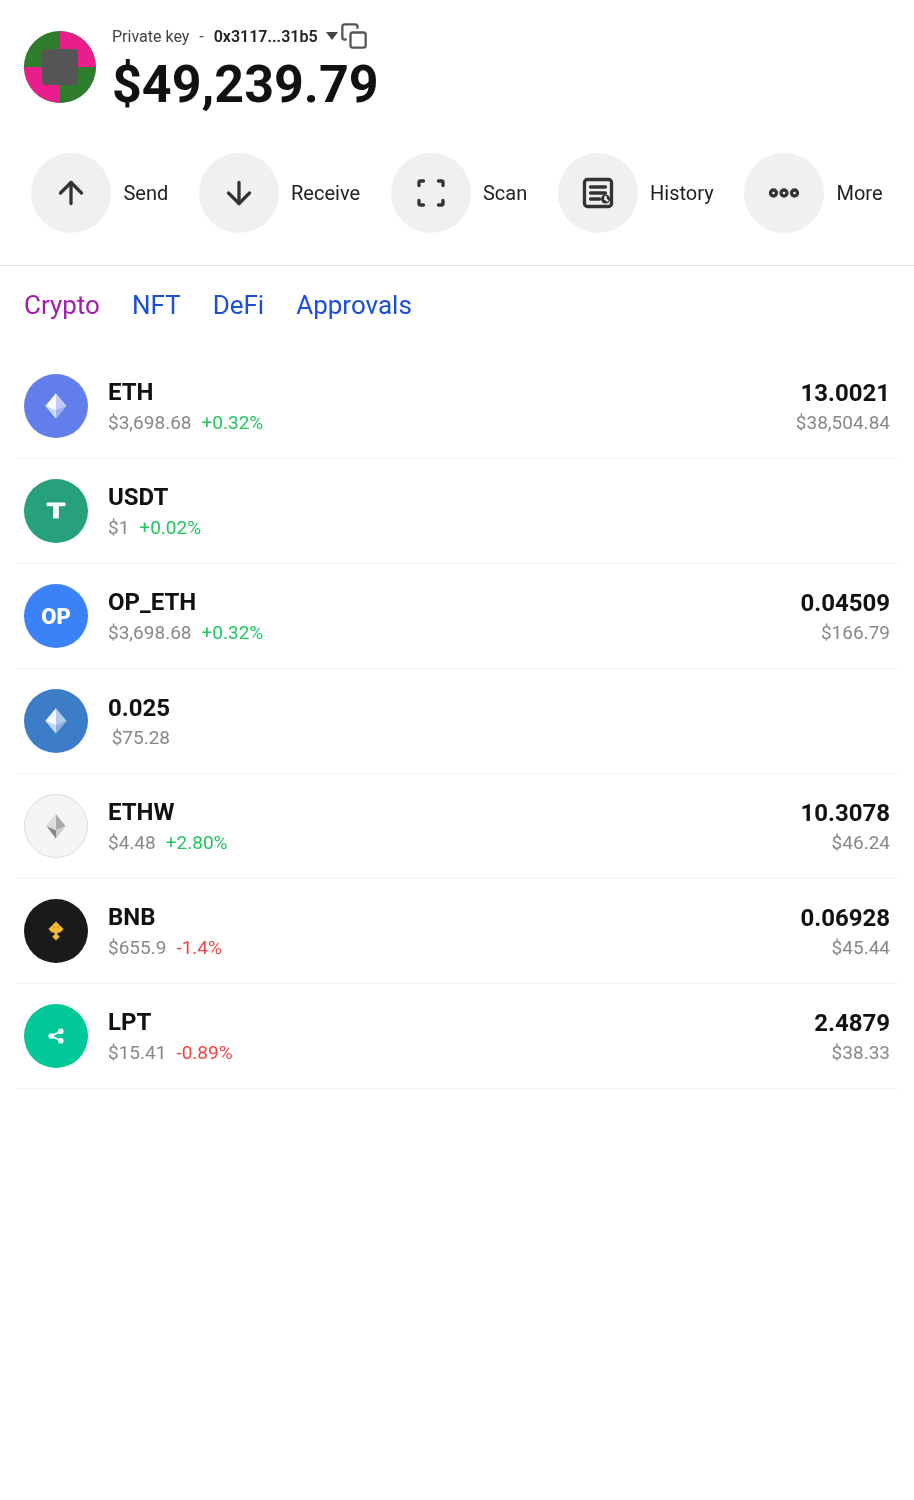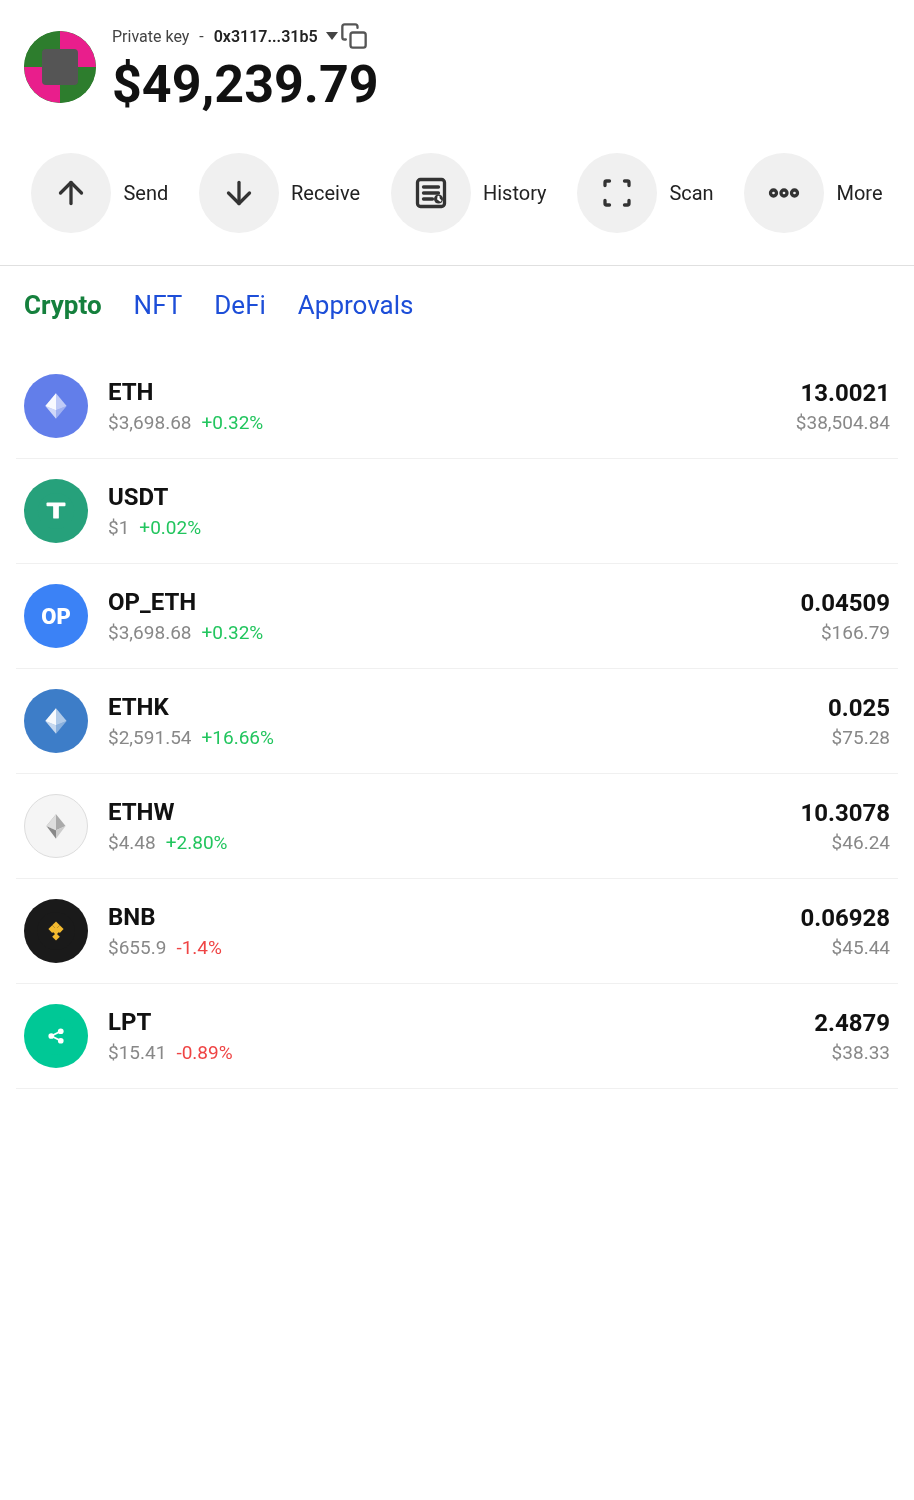--- a/index.html
+++ b/index.html
@@ -128,22 +128,22 @@
       gap: 32px;
       padding: 0 24px 28px;
     }
     .tab {
       font-size: 26px;
       color: #1d4ed8;
       cursor: pointer;
       padding-bottom: 6px;
     }
     .tab.active {
-      color: #15803d;
-      font-weight: 700;
+      color: #a21caf;
+      font-weight: 400;
     }
 
     
     .token-list {
       padding: 0 16px;
     }
     .token-item {
       display: flex;
       align-items: center;
       padding: 20px 8px;
@@ -270,47 +270,47 @@
       <svg viewBox="0 0 24 24">
         <line x1="12" y1="5" x2="12" y2="19"></line>
         <polyline points="19 12 12 19 5 12"></polyline>
       </svg>
     </div>
     <span class="action-label">Receive</span>
   </div>
 
   <div class="action-item">
     <div class="action-circle">
+      <svg class="scan-svg" viewBox="0 0 24 24" fill="none" stroke="#333" stroke-width="2.2" stroke-linecap="round" stroke-linejoin="round">
+        <path d="M4 7V5a1 1 0 0 1 1-1h2"></path>
+        <path d="M17 4h2a1 1 0 0 1 1 1v2"></path>
+        <path d="M20 17v2a1 1 0 0 1-1 1h-2"></path>
+        <path d="M7 20H5a1 1 0 0 1-1-1v-2"></path>
+      </svg>
+    </div>
+    <span class="action-label">Scan</span>
+  </div>
+
+  <div class="action-item">
+    <div class="action-circle">
       <svg viewBox="0 0 24 24" fill="none" stroke="#333" stroke-width="2.2" stroke-linecap="round" stroke-linejoin="round">
         <rect x="3" y="3" width="18" height="18" rx="2"></rect>
         <line x1="7" y1="8" x2="17" y2="8"></line>
         <line x1="7" y1="12" x2="17" y2="12"></line>
         <line x1="7" y1="16" x2="13" y2="16"></line>
         <circle cx="17" cy="16" r="3" fill="#333" stroke="none"></circle>
         <line x1="17" y1="14.5" x2="17" y2="16" stroke="#fff" stroke-width="1.5"></line>
         <line x1="17" y1="16" x2="18.2" y2="17" stroke="#fff" stroke-width="1.5"></line>
       </svg>
     </div>
     <span class="action-label">History</span>
   </div>
 
   <div class="action-item">
     <div class="action-circle">
-      <svg class="scan-svg" viewBox="0 0 24 24" fill="none" stroke="#333" stroke-width="2.2" stroke-linecap="round" stroke-linejoin="round">
-        <path d="M4 7V5a1 1 0 0 1 1-1h2"></path>
-        <path d="M17 4h2a1 1 0 0 1 1 1v2"></path>
-        <path d="M20 17v2a1 1 0 0 1-1 1h-2"></path>
-        <path d="M7 20H5a1 1 0 0 1-1-1v-2"></path>
-      </svg>
-    </div>
-    <span class="action-label">Scan</span>
-  </div>
-
-  <div class="action-item">
-    <div class="action-circle">
       <svg viewBox="0 0 24 24" fill="#333" stroke="none">
         <circle cx="5" cy="12" r="2"></circle>
         <circle cx="12" cy="12" r="2"></circle>
         <circle cx="19" cy="12" r="2"></circle>
       </svg>
     </div>
     <span class="action-label">More</span>
   </div>
 </div>
 
@@ -382,27 +382,20 @@
   </div>
 
   <div class="token-item">
     <div class="token-icon ethk-icon">
       <svg width="34" height="34" viewBox="0 0 32 32" fill="none">
         <polygon points="16,4 26,16 16,20 6,16" fill="rgba(255,255,255,0.6)"></polygon>
         <polygon points="16,20 26,16 16,28" fill="rgba(255,255,255,0.4)"></polygon>
         <polygon points="16,20 6,16 16,28" fill="rgba(255,255,255,0.7)"></polygon>
         <polygon points="16,4 6,16 16,20" fill="rgba(255,255,255,0.9)"></polygon>
       </svg>
-    </div>
-    <div class="token-info">
-      <div class="token-name">ETHK</div>
-      <div class="token-price-row">
-        <span class="token-price">$2,591.54</span>
-        <span class="token-change positive">+16.66%</span>
-      </div>
     </div>
     <div class="token-balance">
       <div class="token-amount">0.025</div>
       <div class="token-value">$75.28</div>
     </div>
   </div>
 
   <div class="token-item">
     <div class="token-icon ethw-icon">
       <svg width="34" height="34" viewBox="0 0 32 32" fill="none">

